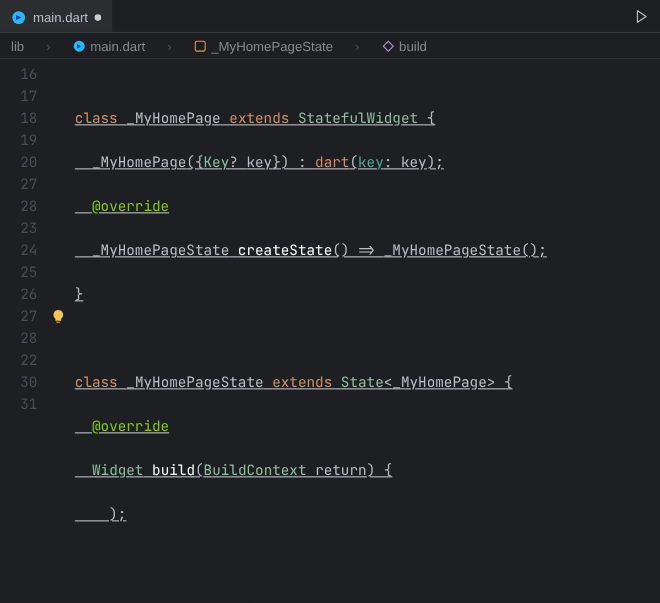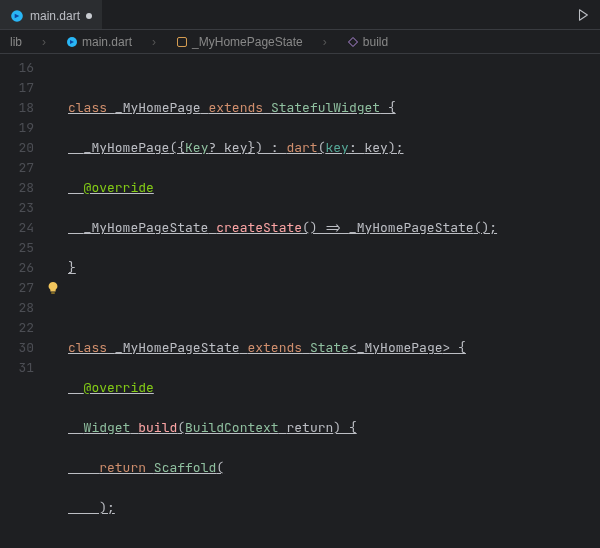--- a/index.html
+++ b/index.html
@@ -125,21 +125,21 @@
     background: #bcbec4;
     vertical-align: -2px;
     margin-left: 1px;
   }
   .err { text-decoration: underline wavy #d5756c; text-decoration-skip-ink: none; } 
 
   
   .c-kw { color: #cf8e6d; }
   .c-type { color: #8fbf9f; } 
   .c-class { color: #bcbec4; }
-  .c-method { color: #fca5a5; }
+  .c-method { color: #ffffff; }
   .c-anno { color: #84cc16; }
   .c-named { color: #56a898; }
 
 </style>
 </head>
 <body>
 
 <div class="tabbar">
   <div class="tab">
     <span class="icon">
@@ -215,19 +215,18 @@
   <div class="code" id="code"><span class="line"></span>
 <span class="line"><span class="c-kw">class</span><span> </span><span class="c-class">_MyHomePage</span><span> </span><span class="c-kw">extends</span><span> </span><span class="c-type">StatefulWidget</span><span> {</span></span>
 <span class="line"><span>  </span><span class="c-class">_MyHomePage</span><span>({</span><span class="c-type">Key</span><span>? </span><span class="c-class">key</span><span>}) : </span><span class="c-kw">dart</span><span>(</span><span class="c-named">key</span><span>: </span><span class="c-class">key</span><span>);</span></span>
 <span class="line"><span>  </span><span class="c-anno">@override</span></span>
 <span class="line"><span>  </span><span class="c-class">_MyHomePageState</span><span> </span><span class="c-method">createState</span><span>() =&gt; </span><span class="c-class">_MyHomePageState</span><span>();</span></span>
 <span class="line"><span>}</span></span>
 <span class="line"></span>
 <span class="line"><span class="c-kw">class</span><span> </span><span class="c-class">_MyHomePageState</span><span> </span><span class="c-kw">extends</span><span> </span><span class="c-type">State</span><span>&lt;</span><span class="c-class">_MyHomePage</span><span>&gt; {</span></span>
 <span class="line"><span>  </span><span class="c-anno">@override</span></span>
 <span class="line"><span>  </span><span class="c-type">Widget</span><span> </span><span class="c-method">build</span><span>(</span><span class="c-type">BuildContext</span><span> </span><span class="c-class">return</span><span>) {</span></span>
-<span class="line"><span>    </span><span class="c-kw">return</span><span> </span><span class="c-type">Scaffold</span><span>(</span></span>
 <span class="line"><span>    );</span></span>
 
 
 
 </div>
 </div>
 
 </body></html>

